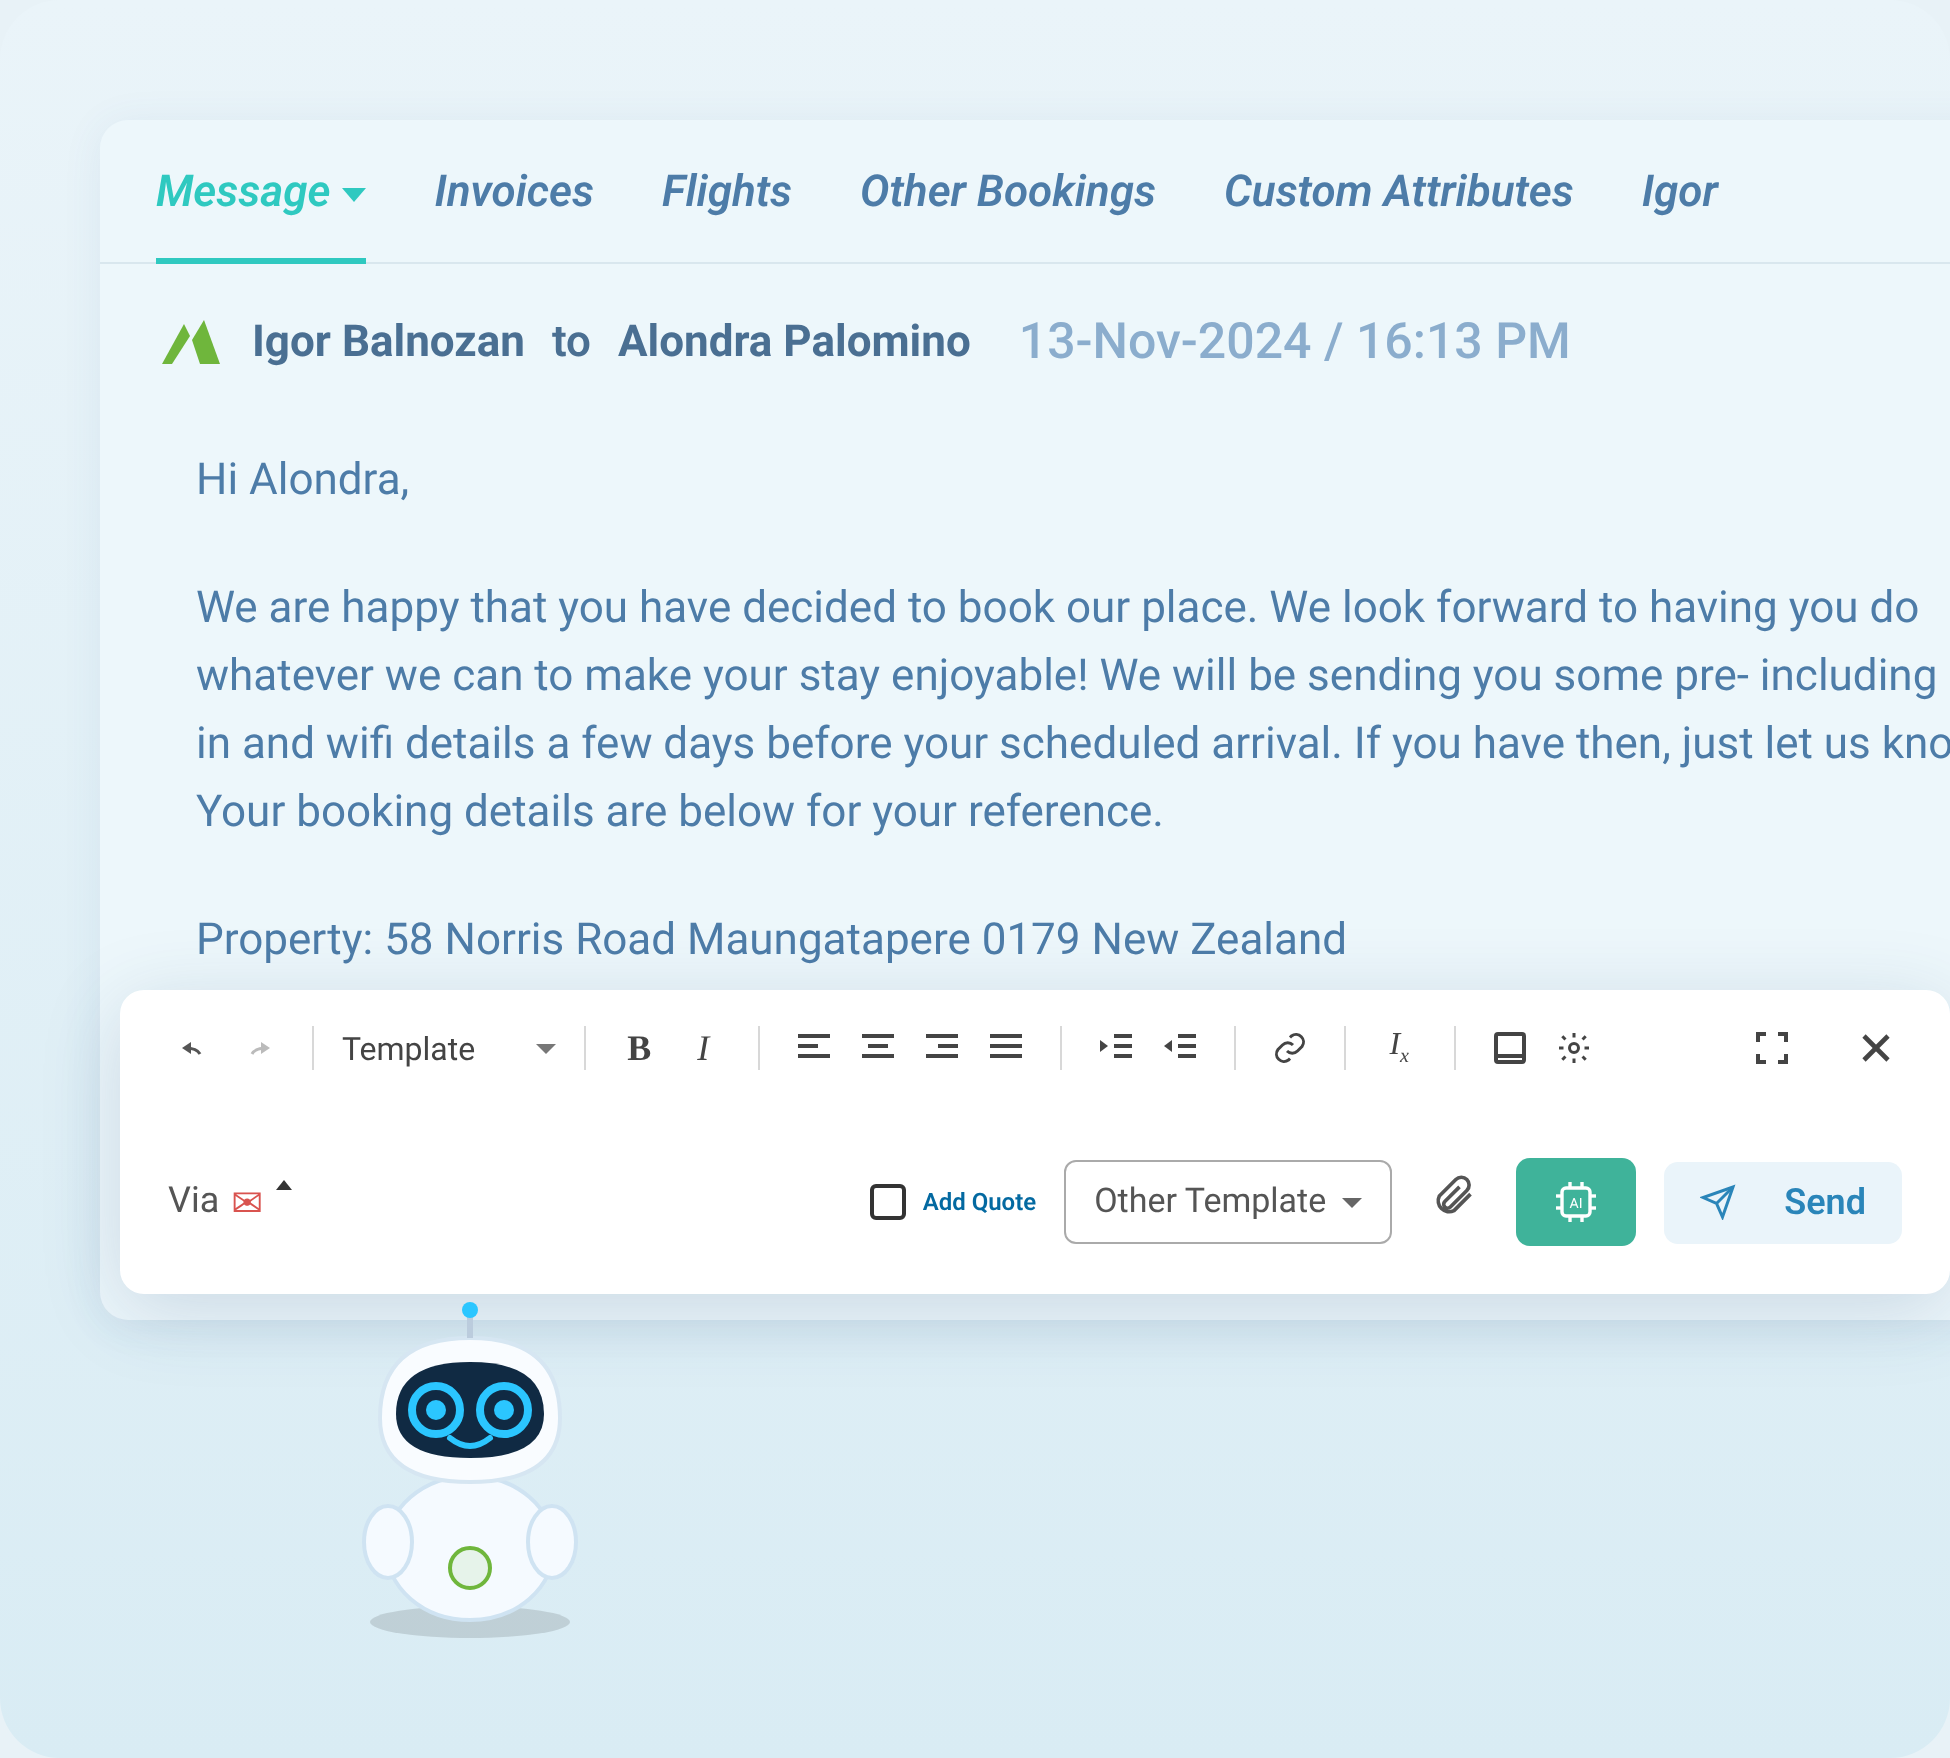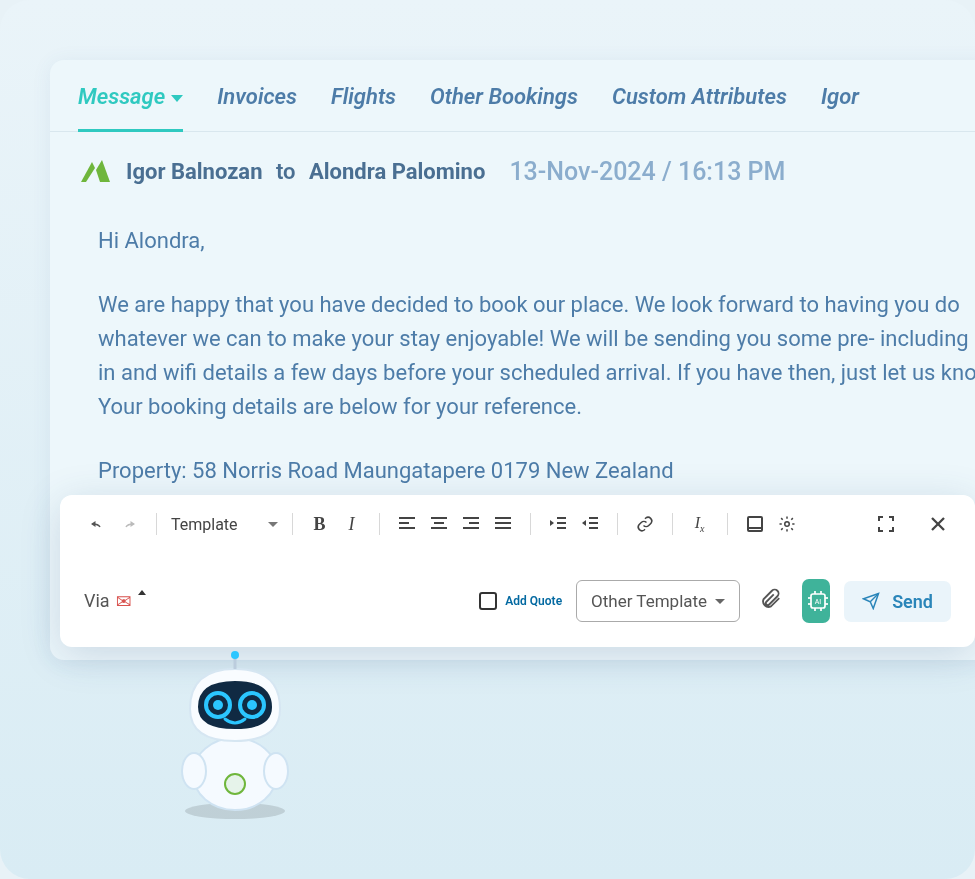--- a/index.html
+++ b/index.html
@@ -229,38 +229,38 @@
     border-top: 5px solid #666;
   }
   .attach {
     color: #555;
     cursor: pointer;
     font-size: 22px;
     padding: 6px;
   }
   .ai-btn {
     background: #3fb39a;
-    width: 28px; height: 44px;
+    width: 60px; height: 44px;
     border-radius: 7px;
     display: flex;
     align-items: center;
-    justify-content: flex-end;
+    justify-content: center;
     cursor: pointer;
   }
   .ai-btn svg { width: 24px; height: 24px; stroke: #fff; fill: none; }
   .send-btn {
     background: #eaf4fa;
     border-radius: 7px;
     padding: 10px 18px;
     color: #2a85b9;
     font-size: 18px;
     font-weight: 600;
     display: flex;
     align-items: center;
-    gap: 12px;
+    gap: 24px;
     cursor: pointer;
   }
 
   
   .robot {
     position: absolute;
     left: 160px;
     bottom: 60px;
     width: 150px;
     height: 170px;

